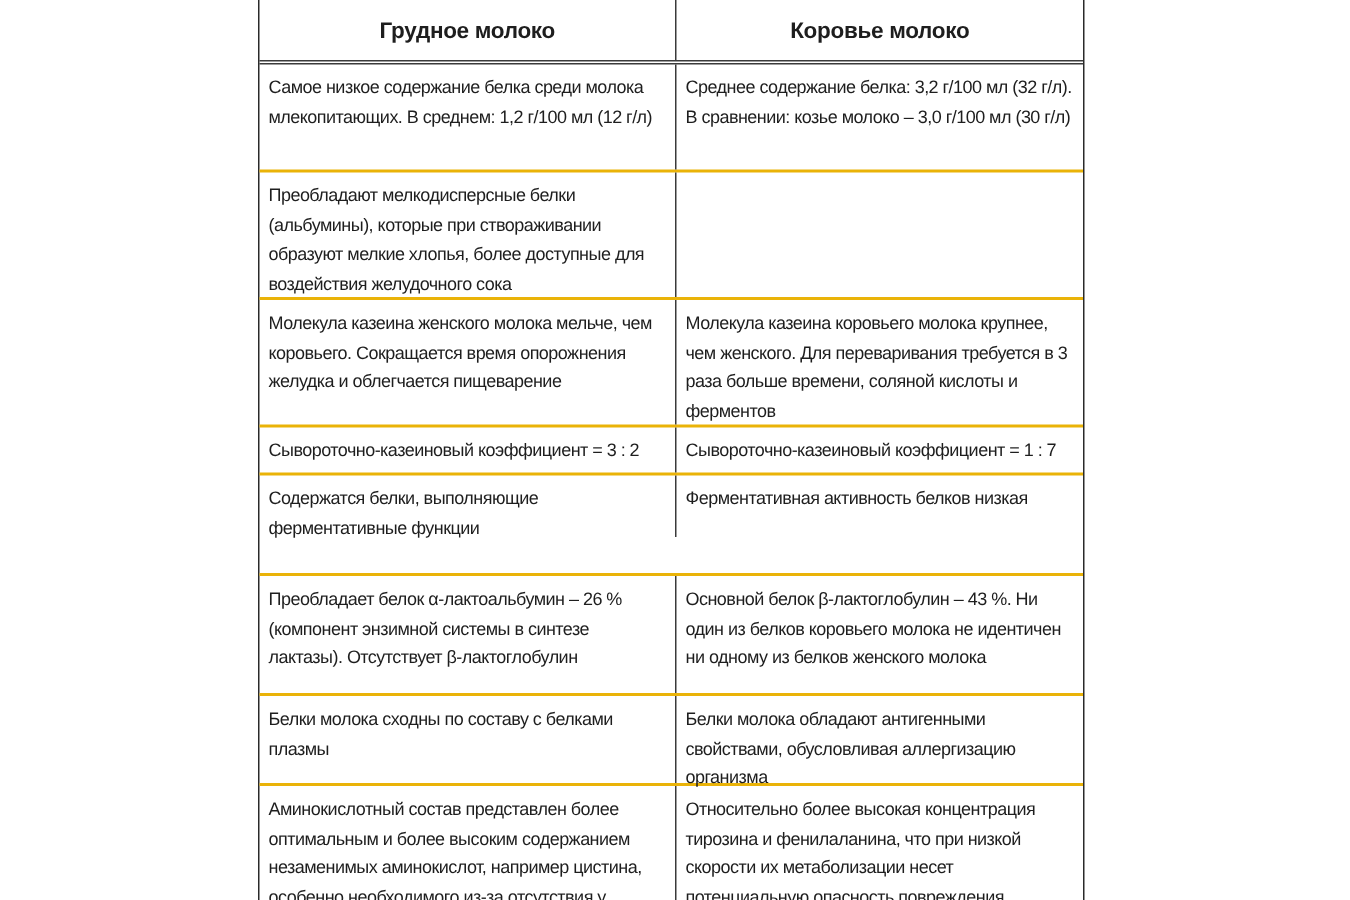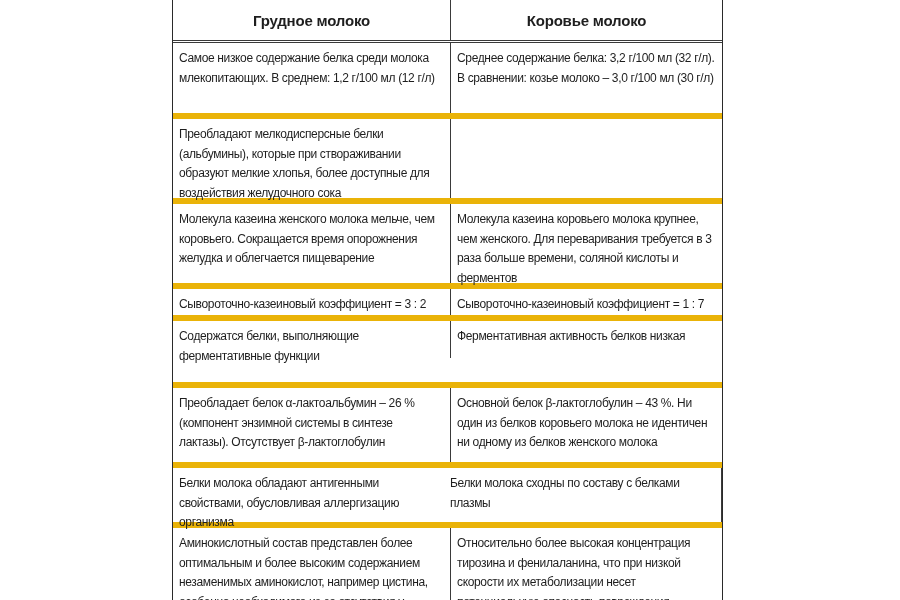--- a/index.html
+++ b/index.html
@@ -20,21 +20,21 @@
       left: 172px;
       top: -2px;
       width: 551px;
       border-left: 1.6px solid #2a2a2a;
       border-right: 1.6px solid #2a2a2a;
       border-bottom: 1.6px solid #2a2a2a;
       box-sizing: border-box;
     }
     .row {
       display: flex;
-      border-top: 6px solid #eab308;
+      border-top: 2px solid #eab308;
       box-sizing: border-box;
     }
     .row.header {
       border-top: none;
       height: 45px;
       border-bottom: 3px double #3a3a3a;
     }
     .row.header + .row { border-top: none; }
     .cell {
       box-sizing: border-box;
@@ -100,21 +100,21 @@
     <div class="cell left">Содержатся белки, выполняющие ферментативные функции</div>
     <div class="cell right">Ферментативная активность белков низкая</div>
   </div>
 
   <div class="row r6">
     <div class="cell left">Преобладает белок α-лактоальбумин – 26 % (компонент энзимной системы в синтезе лактазы). Отсутствует β-лактоглобулин</div>
     <div class="cell right">Основной белок β-лактоглобулин – 43 %. Ни один из белков коровьего молока не идентичен ни одному из белков женского молока</div>
   </div>
 
   <div class="row r7">
+    <div class="cell left">Белки молока сходны по составу с белками плазмы</div>
     <div class="cell right">Белки молока обладают антигенными свойствами, обусловливая аллергизацию организма</div>
-    <div class="cell left">Белки молока сходны по составу с белками плазмы</div>
   </div>
 
   <div class="row r8">
     <div class="cell left">Аминокислотный состав представлен более оптимальным и более высоким содержанием незаменимых аминокислот, например цистина, особенно необходимого из-за отсутствия у новорожденных детей фермента цистиназы</div>
     <div class="cell right">Относительно более высокая концентрация тирозина и фенилаланина, что при низкой скорости их метаболизации несет потенциальную опасность повреждения растущего головного мозга</div>
   </div>
 </div>
 
 </body></html>

